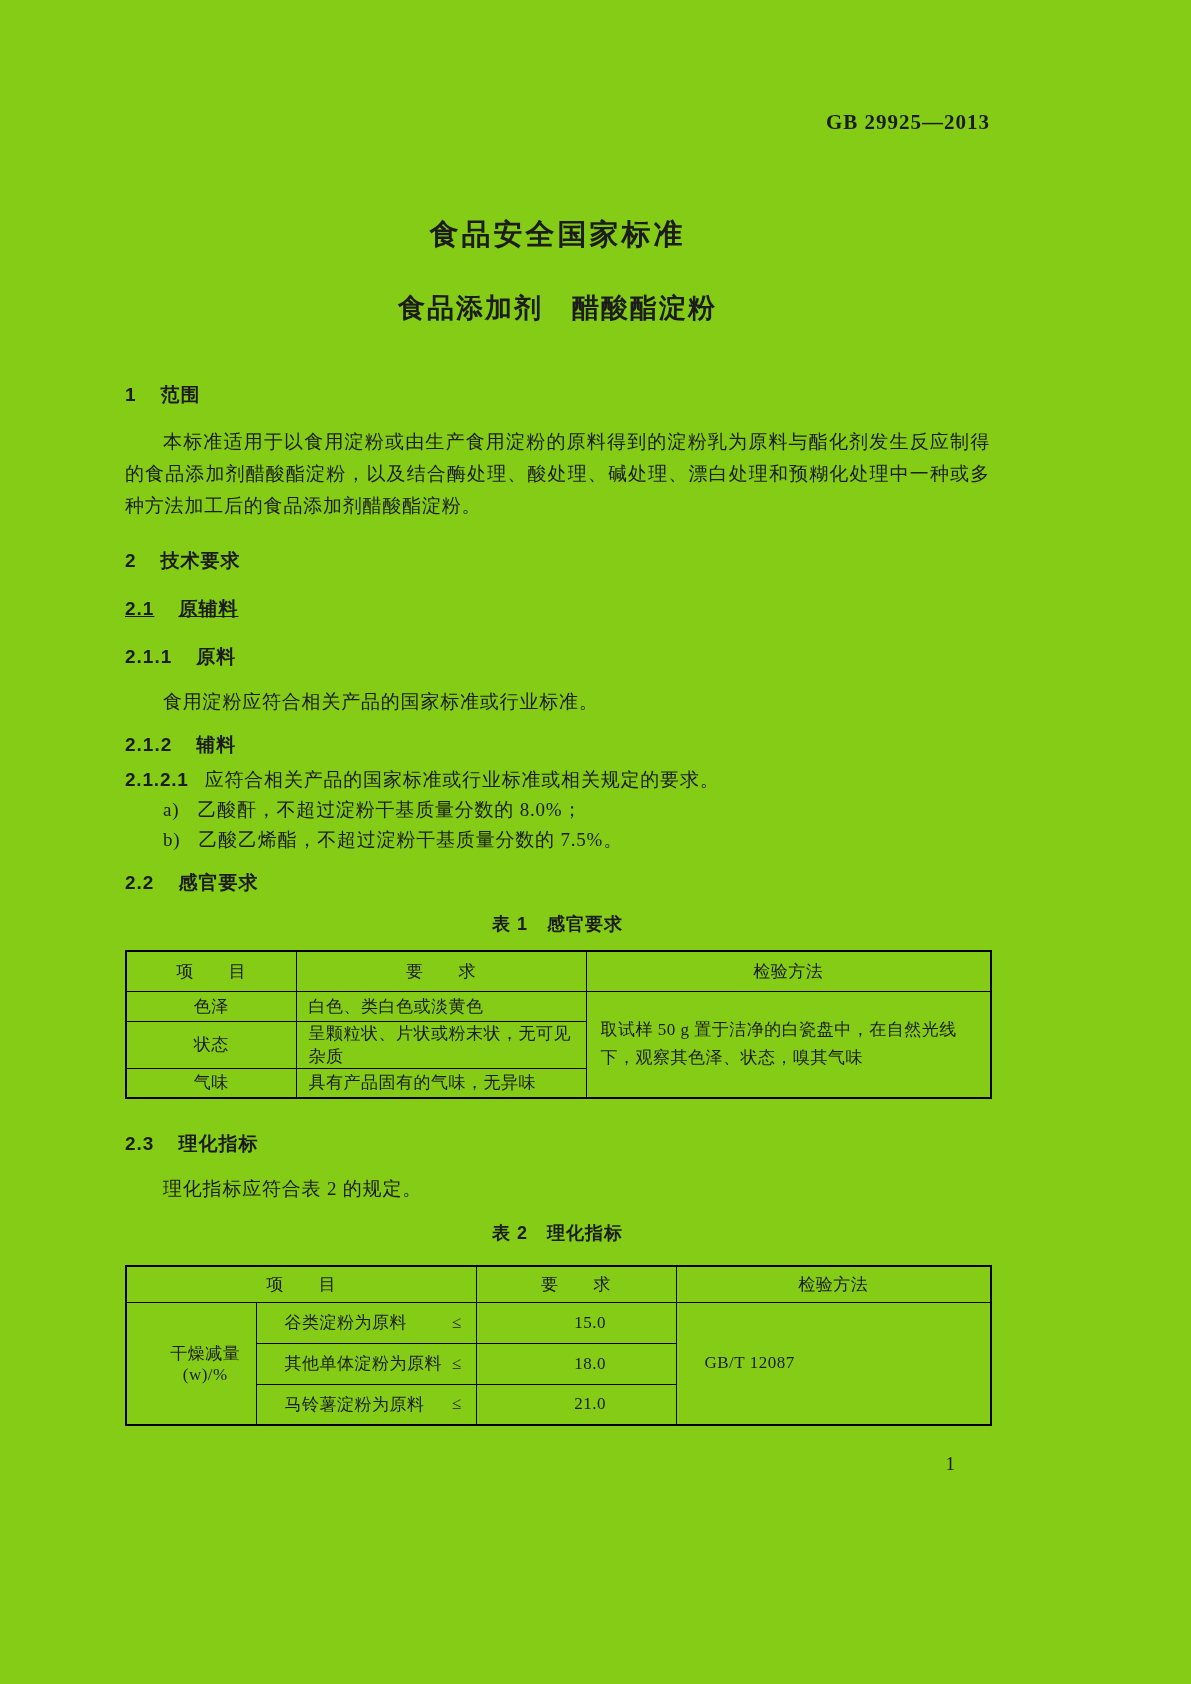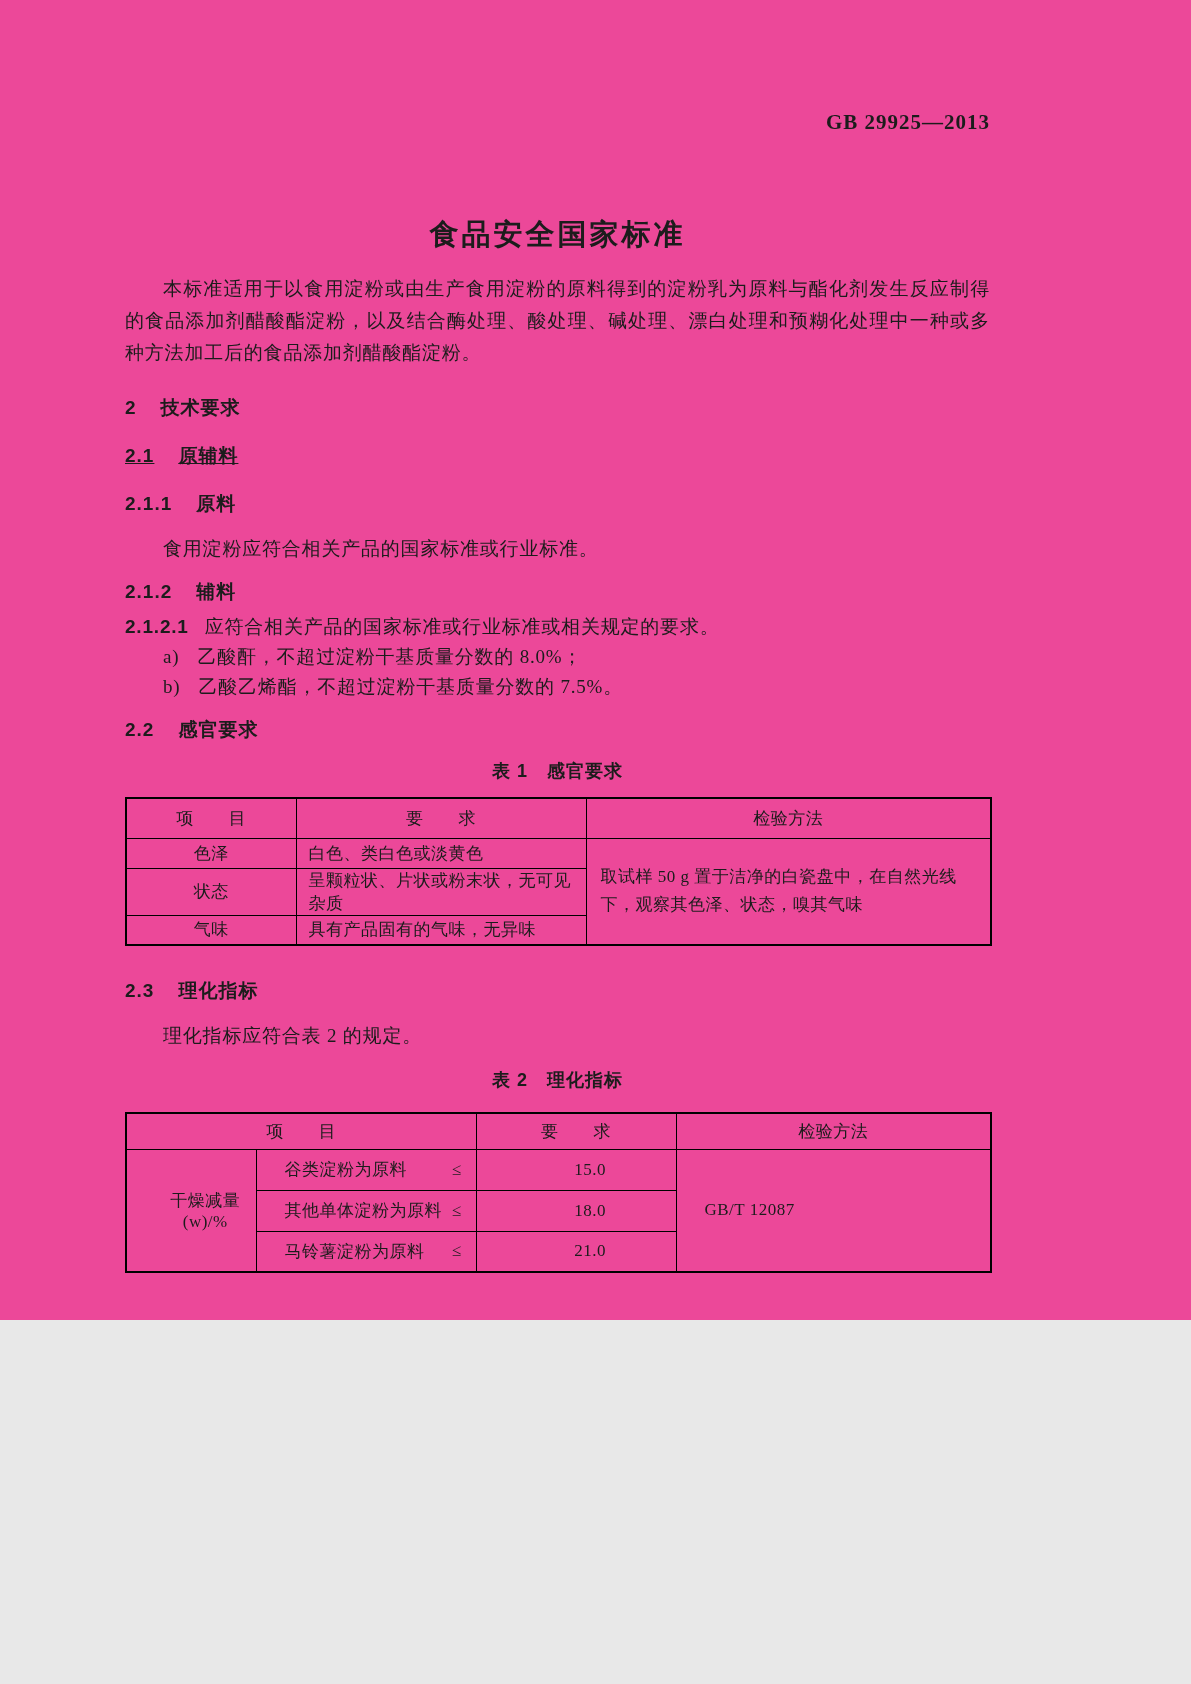--- a/index.html
+++ b/index.html
@@ -1,21 +1,21 @@
 <!DOCTYPE html>
 <html><head>
 <meta charset="utf-8">
 <style>
   * { margin: 0; padding: 0; box-sizing: border-box; }
   html, body { background: #e8e8e8; }
   .page {
     position: relative;
     width: 1191px;
-    height: 1320px;
-    background: #ec4899;
+    height: 1684px;
+    background: #84cc16;
     margin: 0 auto;
     font-family: "Liberation Serif", "DejaVu Serif", serif;
     color: #1c1c1c;
     overflow: hidden;
   }
   .content {
     position: absolute;
     left: 125px;
     top: 0;
     width: 865px;
@@ -139,21 +139,25 @@
 </style>
 </head>
 <body>
 
 <div class="page">
   <div class="content">
 
     <div class="std-number">GB 29925—2013</div>
 
     <div class="title-main">食品安全国家标准</div>
-
+    <div class="title-sub">食品添加剂　醋酸酯淀粉</div>
+
+    <div class="h h-s1">
+      <span>1</span><span class="hlabel">范围</span>
+    </div>
     <div class="para">本标准适用于以食用淀粉或由生产食用淀粉的原料得到的淀粉乳为原料与酯化剂发生反应制得的食品添加剂醋酸酯淀粉，以及结合酶处理、酸处理、碱处理、漂白处理和预糊化处理中一种或多种方法加工后的食品添加剂醋酸酯淀粉。</div>
 
     <div class="h h-s2">
       <span>2</span><span class="hlabel">技术要求</span>
     </div>
 
     <div class="h h-s21">
       <span>2.1</span><span class="hlabel">原辅料</span>
     </div>
 

